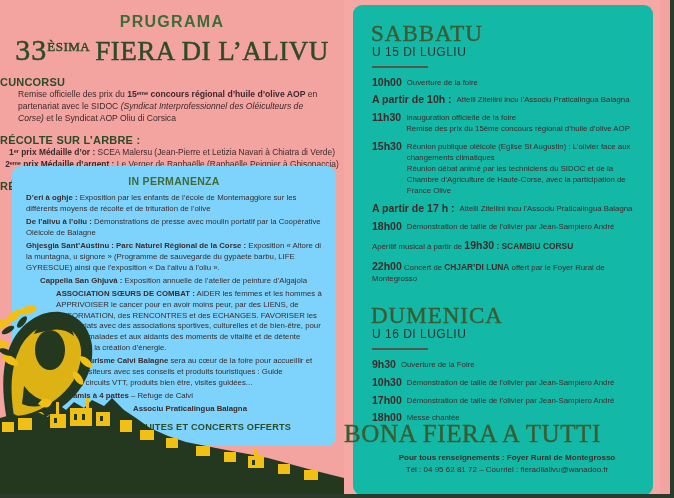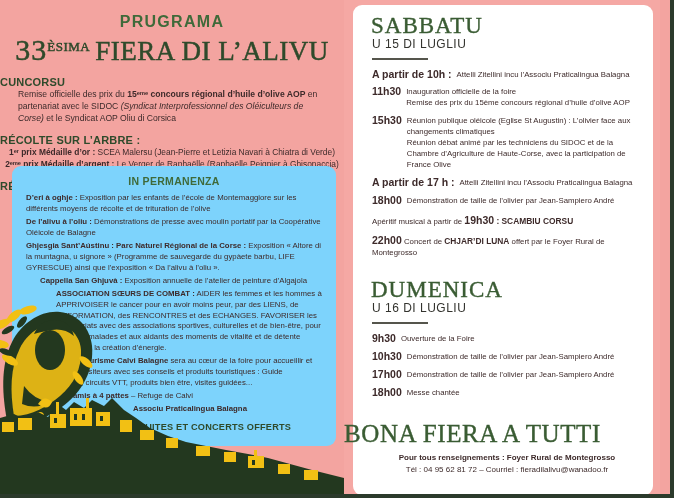--- a/index.html
+++ b/index.html
@@ -162,24 +162,24 @@
     height: 494px;
     background: #f5a8a4;
   }
 
   #right-panel {
     position: absolute;
     left: 9px;
     top: 5px;
     width: 300px;
     height: 490px;
-    background: #ffffff;
+    background: #14b8a6;
     border-radius: 9px;
     overflow: hidden;
-    padding: 8px 10px;
+    padding: 16px 10px;
   }
 
   .day-title {
     font-family: "Liberation Serif", serif;
     font-size: 23px;
     color: #3a5c33;
     letter-spacing: 1px;
     -webkit-text-stroke: 0.4px #3a5c33;
     margin-left: 8px;
   }
@@ -370,20 +370,24 @@
   </div>
 
   <div id="right-col">
     <div id="right-panel">
         <div>
           <div class="day-title">SABBATU</div>
           <div class="day-sub">U 15 DI LUGLIU</div>
           <div class="day-rule"></div>
           <div class="sched">
             <div class="sched-row">
+              <div class="sched-time">10h00</div>
+              <div class="sched-desc">Ouverture de la foire</div>
+            </div>
+            <div class="sched-row">
               <div class="sched-time">A partir de 10h :</div>
               <div class="sched-desc">Attelli Zitellini incu l’Associu Praticalingua Balagna</div>
             </div>
             <div class="sched-row">
               <div class="sched-time">11h30</div>
               <div class="sched-desc">Inauguration officielle de la foire<br>Remise des prix du 15ème concours régional d’huile d’olive AOP</div>
             </div>
             <div class="sched-row">
               <div class="sched-time">15h30</div>
               <div class="sched-desc">Réunion publique oléicole (Eglise St Augustin) : L’olivier face aux changements climatiques<br>Réunion débat animé par les techniciens du SIDOC et de la Chambre d’Agriculture de Haute-Corse, avec la participation de France Olive</div>

